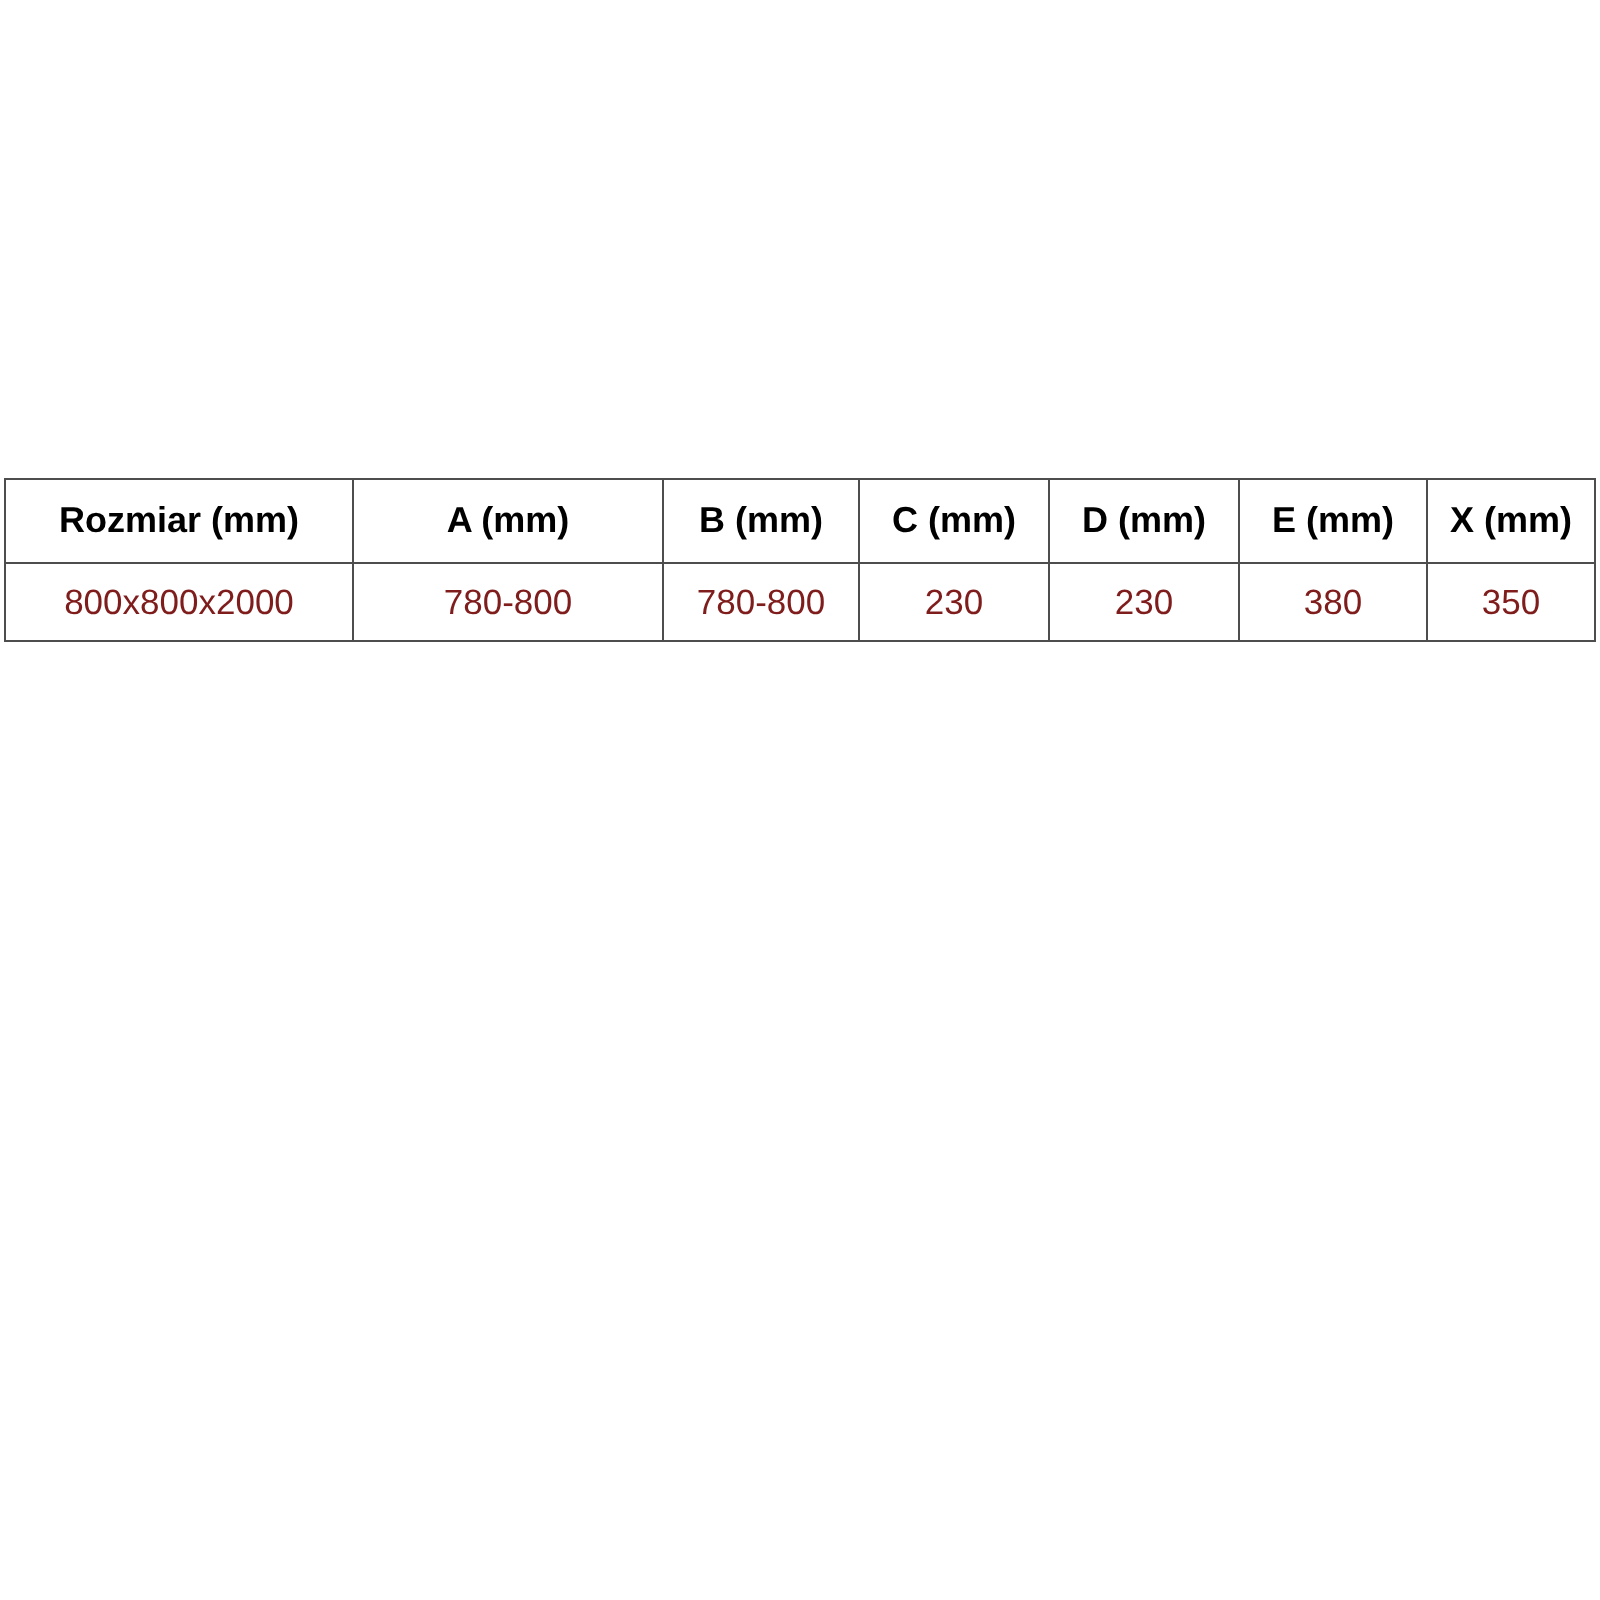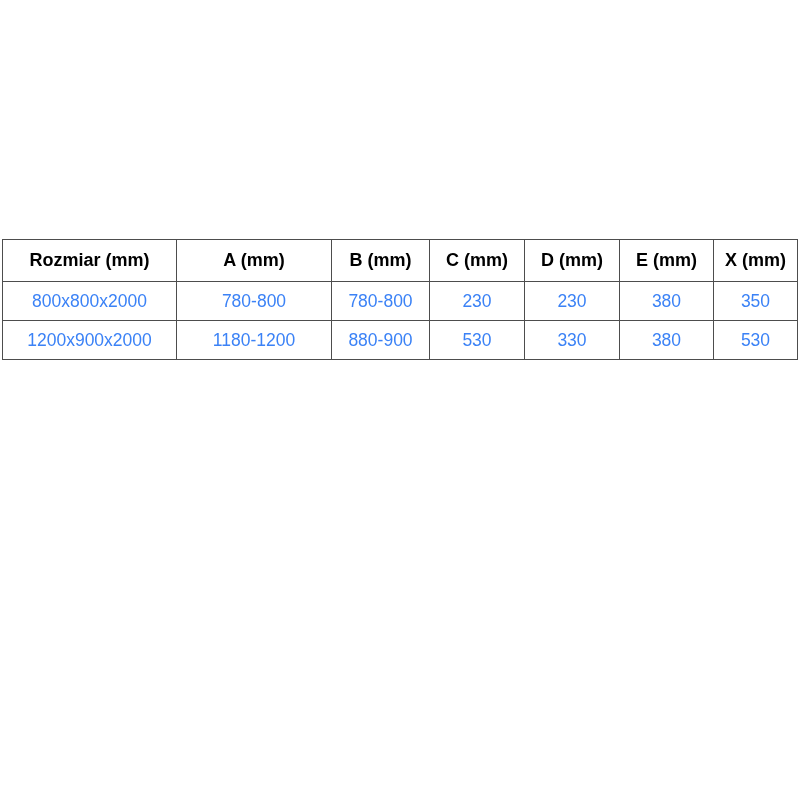--- a/index.html
+++ b/index.html
@@ -25,21 +25,21 @@
     border-collapse: collapse;
     table-layout: fixed;
     width: 795px;
     background: #ffffff;
   }
   table.size-table th,
   table.size-table td {
     border: 1px solid #4d4d4d;
     text-align: center;
     vertical-align: middle;
-    color: #3b82f6;
+    color: #7f1d1d;
     padding: 0 2px;
     overflow: hidden;
     white-space: nowrap;
   }
   table.size-table th {
     height: 41px;
     font-size: 18px;
     font-weight: bold;
     color: #000000;
   }
@@ -82,25 +82,16 @@
       <tbody>
         <tr>
           <td>800x800x2000</td>
           <td>780-800</td>
           <td>780-800</td>
           <td>230</td>
           <td>230</td>
           <td>380</td>
           <td>350</td>
         </tr>
-        <tr>
-          <td>1200x900x2000</td>
-          <td>1180-1200</td>
-          <td>880-900</td>
-          <td>530</td>
-          <td>330</td>
-          <td>380</td>
-          <td>530</td>
-        </tr>
       </tbody>
     </table>
   </div>
 </div>
 
 </body></html>

